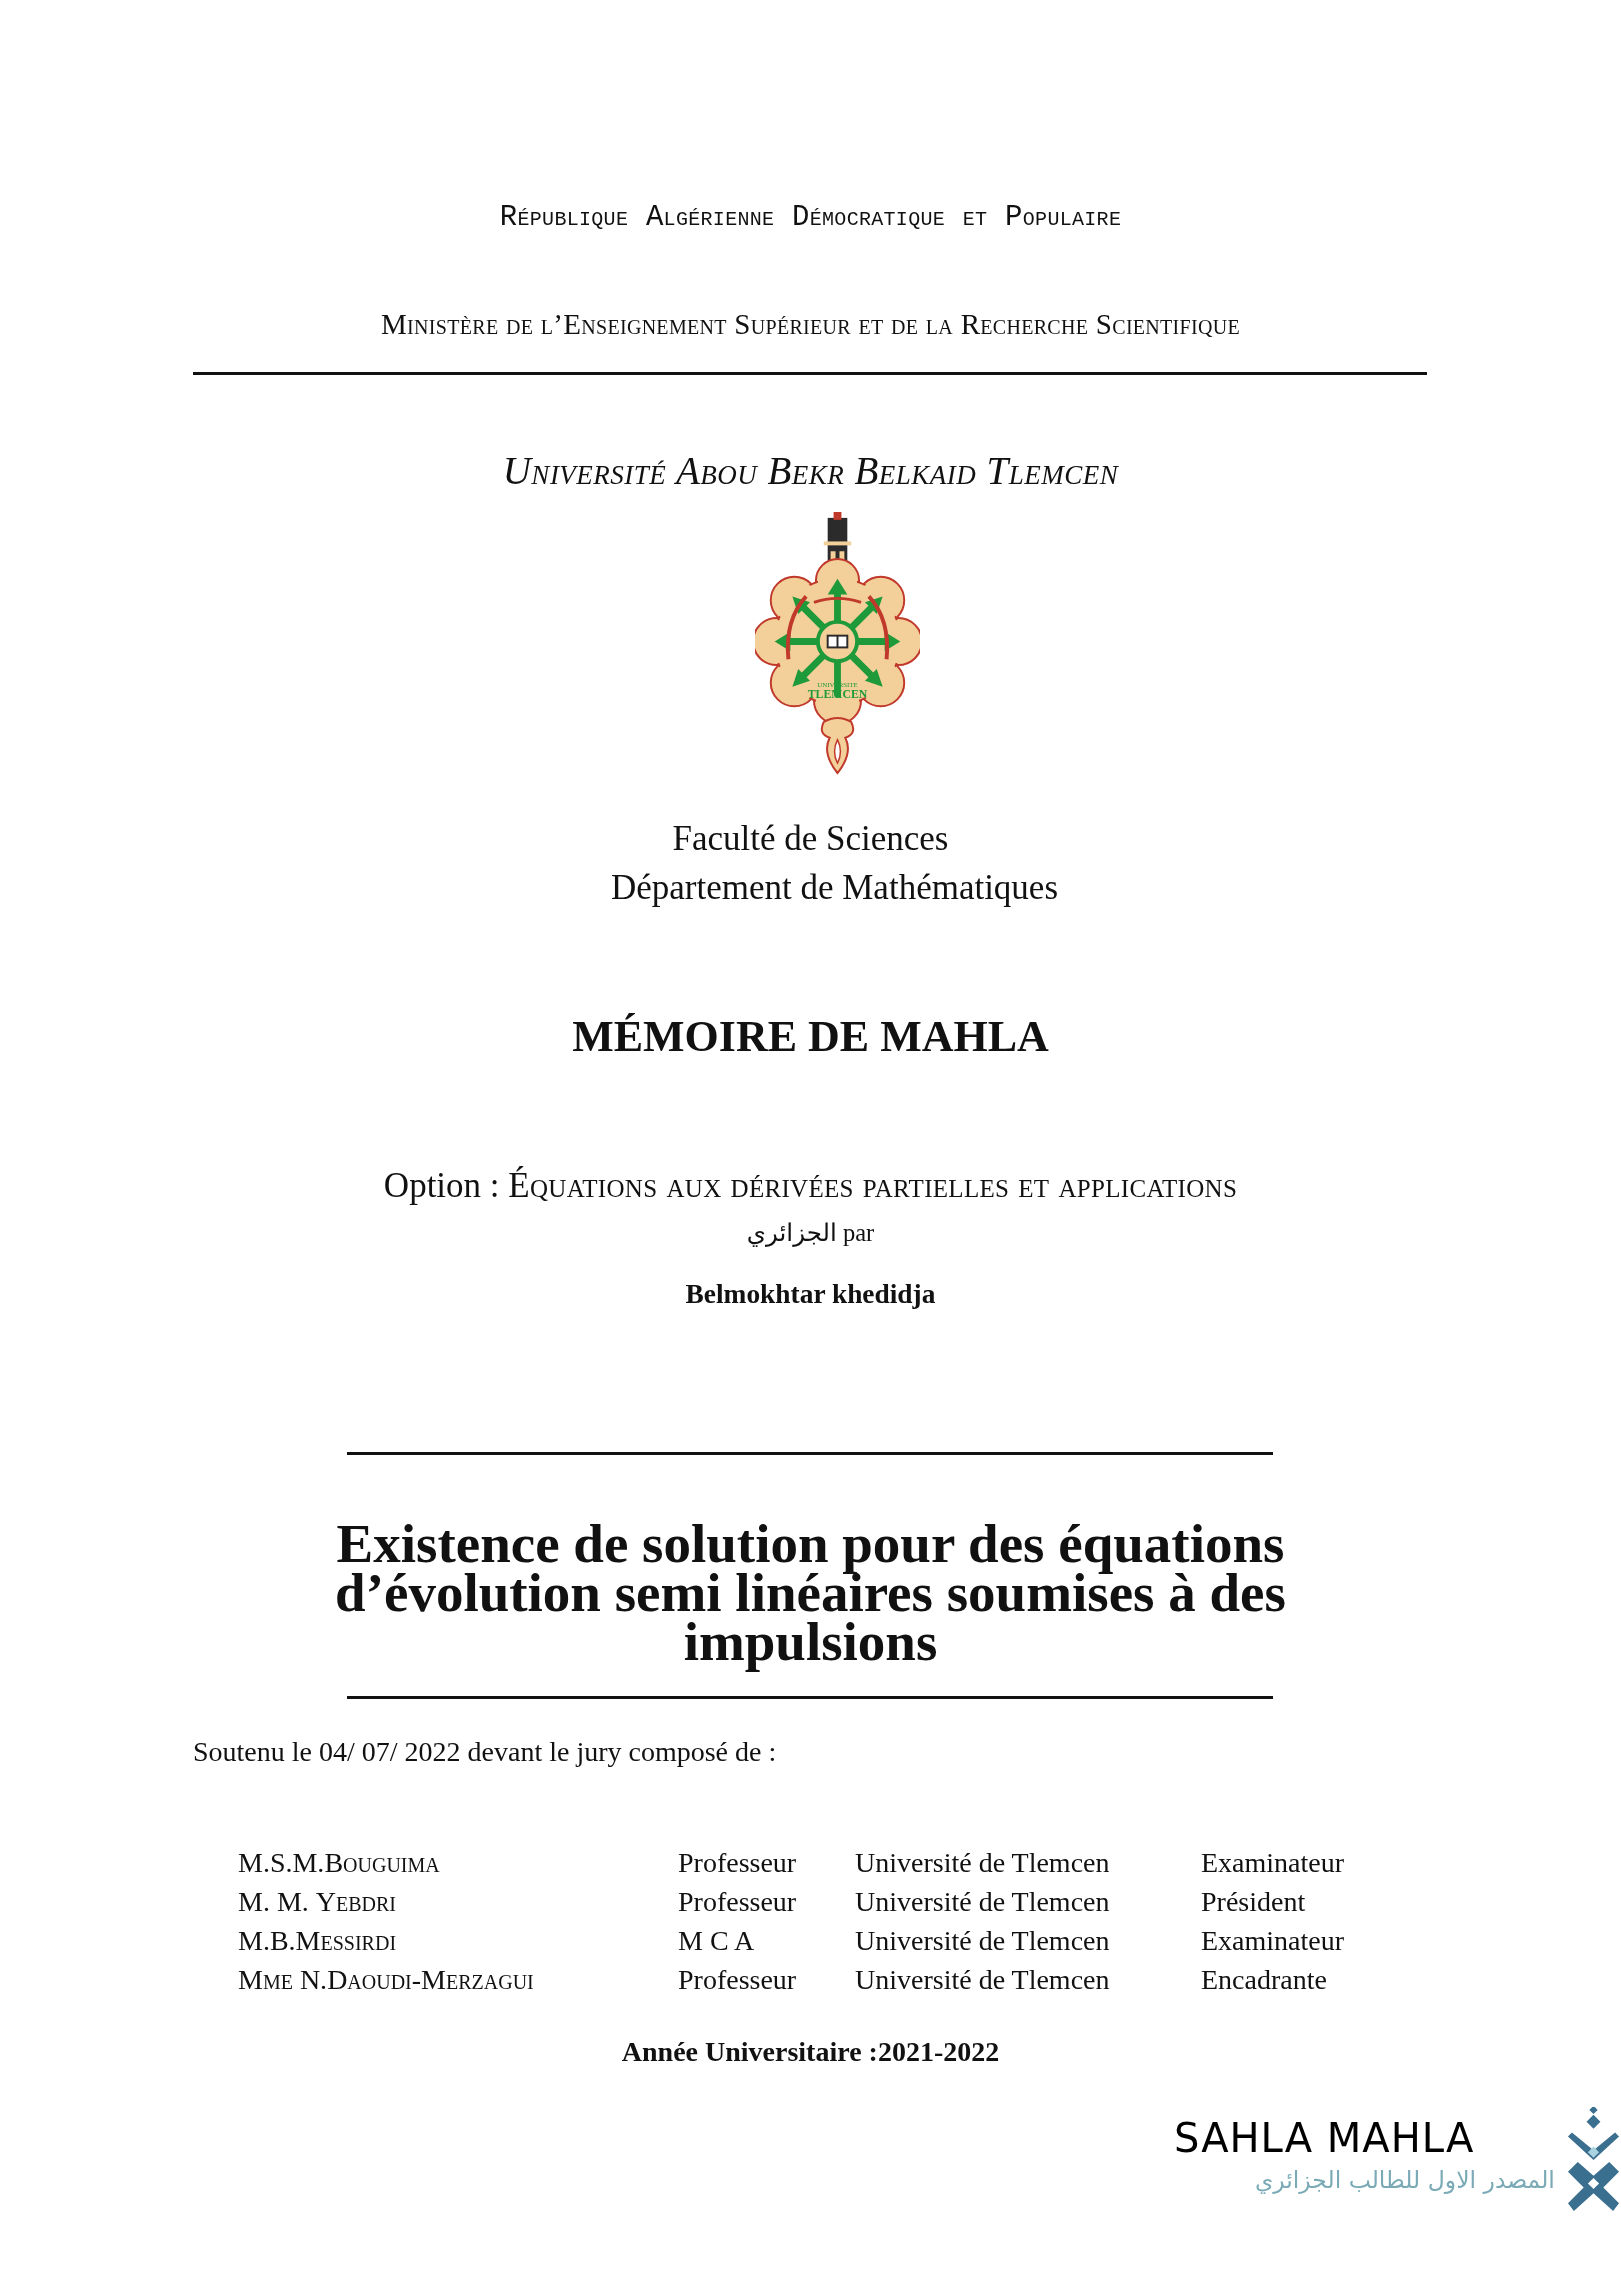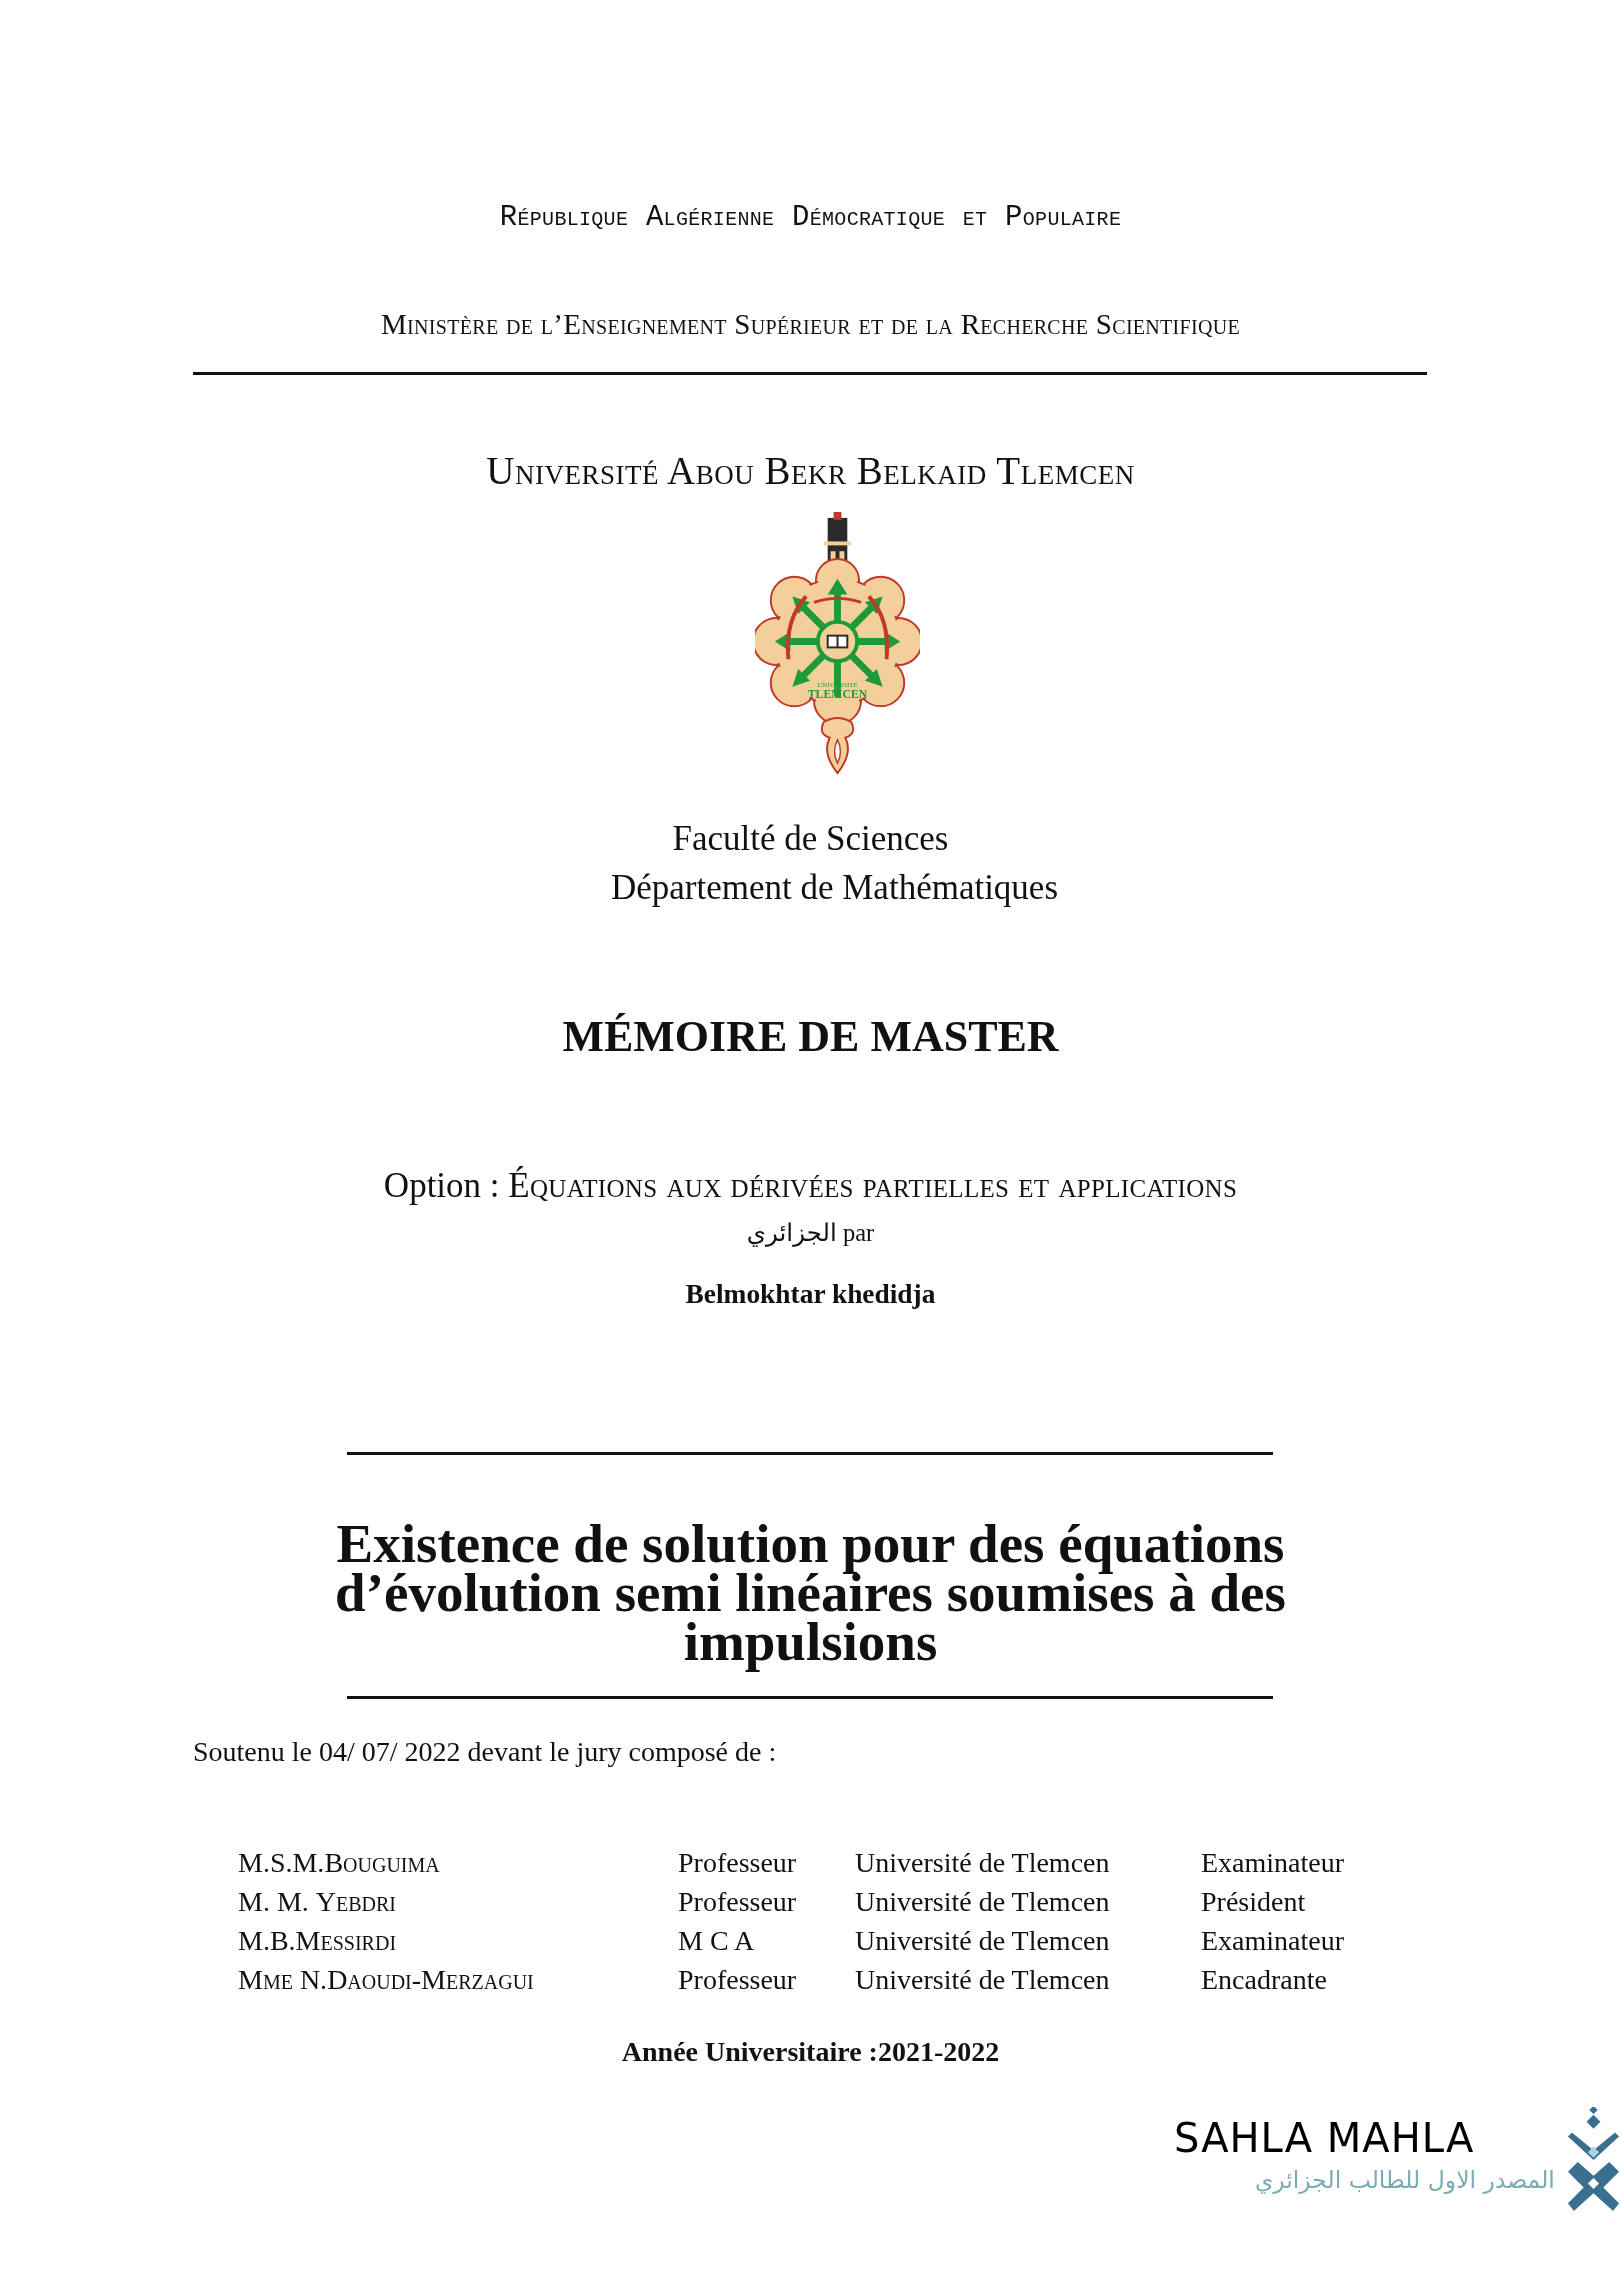--- a/index.html
+++ b/index.html
@@ -4,21 +4,21 @@
 <style>
   html, body { margin: 0; padding: 0; background: #ffffff; }
   body { width: 1621px; height: 2293px; position: relative; overflow: hidden;
          font-family: "DejaVu Serif", "Liberation Serif", serif; color: #111; }
   .abs { position: absolute; }
   .center-line { position: absolute; left: 0; width: 1621px; text-align: center; white-space: nowrap; }
   .sc { font-variant: small-caps; }
   .rule { position: absolute; background: #111; }
 
   .gov { font-family: "Liberation Serif", serif; font-size: 29px; letter-spacing: 0.3px; line-height: 1; }
-  .univ { font-family: "Liberation Serif", serif; font-size: 39px; letter-spacing: 0.5px; line-height: 1; }
+  .univ { font-family: "Liberation Serif", serif; font-size: 39px; letter-spacing: 0.5px; line-height: 1; font-style: italic; }
   .fac { font-family: "Liberation Serif", serif; font-size: 35px; line-height: 48px; }
   .memoire { font-family: "Liberation Serif", serif; font-size: 44px; font-weight: bold; line-height: 1; }
   .option { font-family: "Liberation Serif", serif; font-size: 35px; line-height: 1; }
   .option .sc { font-size: 35px; letter-spacing: 0.3px; }
   .presente { font-family: "Liberation Serif", serif; font-size: 24.5px; line-height: 1; }
   .author { font-family: "Liberation Serif", serif; font-size: 27.4px; font-weight: bold; line-height: 1; }
   .title { font-family: "Liberation Serif", serif; font-size: 55px; font-weight: bold; line-height: 49px; text-align: center; }
   .soutenu { font-family: "Liberation Serif", serif; font-size: 28px; line-height: 1; white-space: nowrap; }
   .jury { font-family: "Liberation Serif", serif; font-size: 28px; line-height: 39px; border-collapse: collapse; }
   .jury td { padding: 0; white-space: nowrap; vertical-align: baseline; }
@@ -99,21 +99,21 @@
     <text x="84" y="190" text-anchor="middle" font-family="Liberation Serif, serif" font-size="12" fill="#1e9a3a" font-weight="bold">TLEMCEN</text>
 
     <path d="M70 214 Q84 206 98 214 Q104 226 92 230 Q100 246 84 266 Q68 246 76 230 Q64 226 70 214 Z" fill="#f3cf9a" stroke="#c0392b" stroke-width="2"></path>
     <path d="M84 232 Q90 244 84 256 Q78 244 84 232 Z" fill="#ffffff" stroke="#c0392b" stroke-width="1.5"></path>
   </svg>
 </div>
 
 <div class="center-line fac" style="top:815px;">Faculté de Sciences</div>
 <div class="center-line fac" style="top:864px;margin-left:24px;">Département de Mathématiques</div>
 
-<div class="center-line memoire" style="top:1015px;">MÉMOIRE DE MASTER</div>
+<div class="center-line memoire" style="top:1015px;">MÉMOIRE DE MAHLA</div>
 
 <div class="center-line option" style="top:1168px;">
   <span>Option : </span><span class="sc">Équations aux dérivées partielles et applications</span>
 </div>
 <div class="center-line presente" style="top:1221px;">الجزائري par</div>
 <div class="center-line author" style="top:1281px;">Belmokhtar khedidja</div>
 
 <div class="rule" style="left:347px; top:1452px; width:926px; height:2.9px;"></div>
 <div class="abs title" style="left:196px; width:1229px; top:1519px;">
   <div>Existence de solution pour des équations</div>

